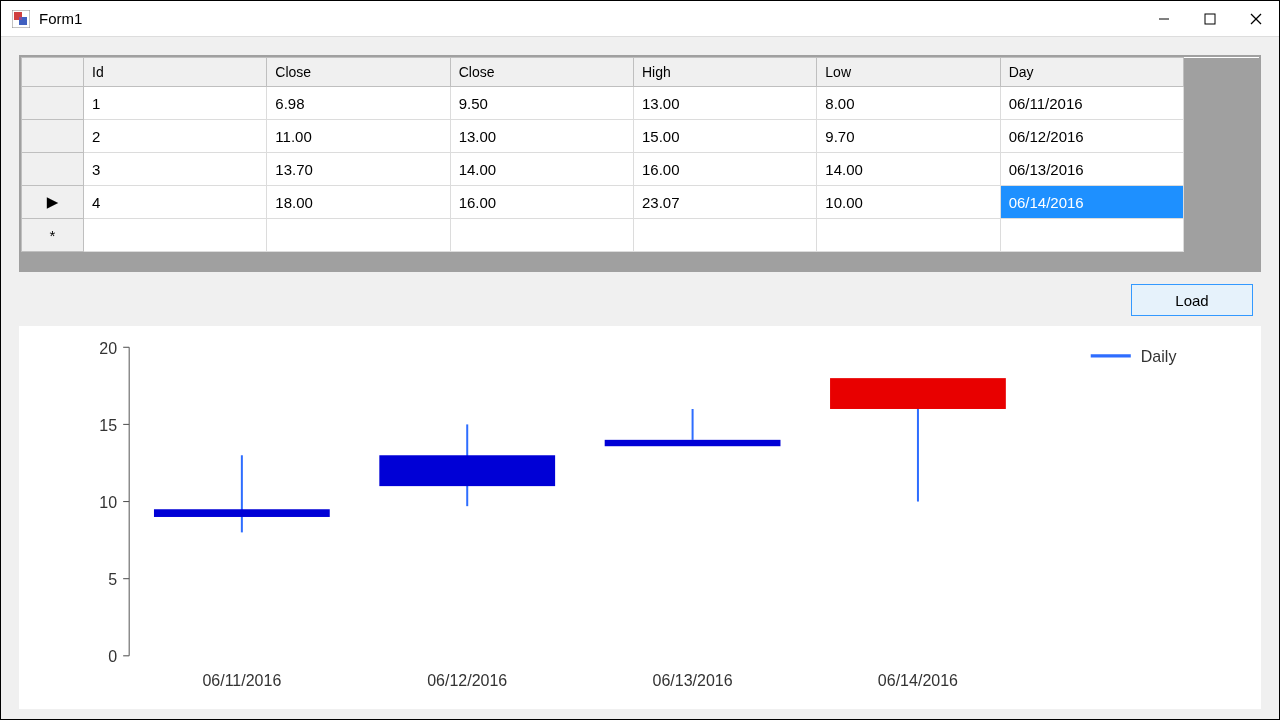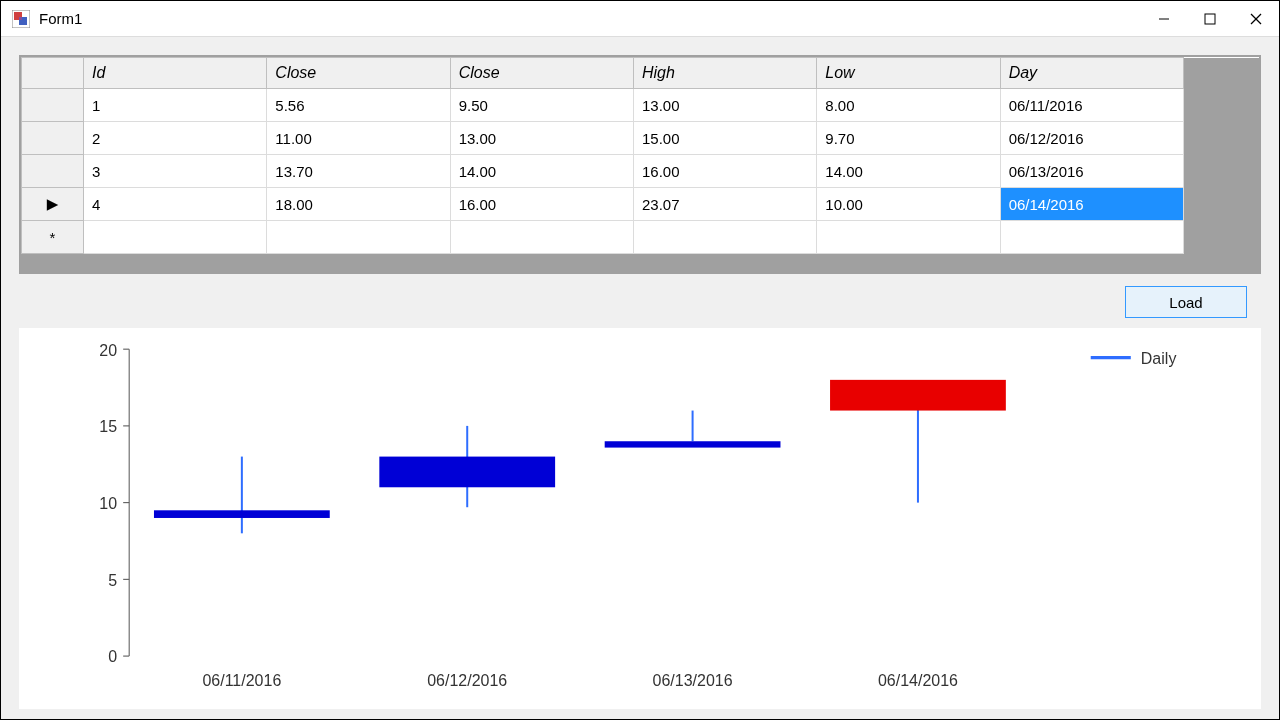--- a/index.html
+++ b/index.html
@@ -6,29 +6,29 @@
   .window{width:1280px;height:720px;border:1px solid #000;box-sizing:border-box;display:flex;flex-direction:column;background:#f0f0f0;}
   .titlebar{height:35px;background:#fff;display:flex;align-items:center;border-bottom:1px solid #ddd;}
   .titlebar .appicon{width:20px;height:20px;margin:0 8px 0 10px;display:flex;align-items:center;justify-content:center;}
   .titlebar .title{font-size:15px;text-align:center;}
   .titlebar .spacer{flex:1;}
   .winbtn{width:46px;height:35px;display:flex;align-items:center;justify-content:center;font-size:15px;}
   .winbtn svg{display:block;}
   .client{flex:1;padding:18px 18px 10px 18px;display:flex;flex-direction:column;}
   .grid-wrap{border:2px solid #a0a0a0;background:#a0a0a0;padding:0;}
   table.dgv{border-collapse:collapse;width:100%;background:#fff;table-layout:fixed;}
-  table.dgv th{background:#f0f0f0;border:1px solid #bfbfbf;text-align:left;font-weight:400;padding:6px 8px;font-size:16px;font-style:italic;}
+  table.dgv th{background:#f0f0f0;border:1px solid #bfbfbf;text-align:left;font-weight:400;padding:6px 8px;font-size:14px;}
   table.dgv td{border:1px solid #dcdcdc;padding:6px 8px;font-size:15px;height:20px;}
   table.dgv col.rowhdr{width:62px;}
   table.dgv th.rowhdr,table.dgv td.rowhdr{background:#f0f0f0;border:1px solid #bfbfbf;text-align:center;padding:0;}
   table.dgv td.selected{background:#1e90ff;color:#fff;}
   table.dgv col.scrollcol{width:75px;}
   table.dgv th.scrollhdr,table.dgv td.scrollcell{background:#a0a0a0;border:none;}
   .grid-bottompad{height:18px;background:#a0a0a0;}
-  .buttons-row{display:flex;justify-content:flex-end;gap:12px;margin:12px 14px 6px 0;}
+  .buttons-row{display:flex;justify-content:flex-end;gap:12px;margin:12px 8px 6px 0;}
   .btn{min-width:120px;height:30px;border:1px solid #adadad;background:#e1e1e1;font-size:15px;display:flex;align-items:center;justify-content:center;}
   .btn.primary{border:1.5px solid #3399ff;background:#e6f2fb;}
   .chart-wrap{flex:1;background:#fff;position:relative;margin-top:4px;}
   .chart-svg{width:100%;height:100%;}
   .axis-text{font-size:16px;fill:#333;}
   .legend-line{stroke:#2e6dff;stroke-width:3;}
   .candle-up{fill:#0000d6;}
   .candle-dn{fill:#e80000;}
   .wick{stroke:#2e6dff;stroke-width:2;}
   .row-indicator{font-size:12px;}
@@ -89,21 +89,21 @@
             <th>High</th>
             <th>Low</th>
             <th>Day</th>
             <th class="scrollhdr"></th>
           </tr>
         </thead>
         <tbody>
           <tr>
             <td class="rowhdr"></td>
             <td>1</td>
-            <td>5.56</td>
+            <td>6.98</td>
             <td>9.50</td>
             <td>13.00</td>
             <td>8.00</td>
             <td>06/11/2016</td>
             <td class="scrollcell"></td>
           </tr>
           <tr>
             <td class="rowhdr"></td>
             <td>2</td>
             <td>11.00</td>

